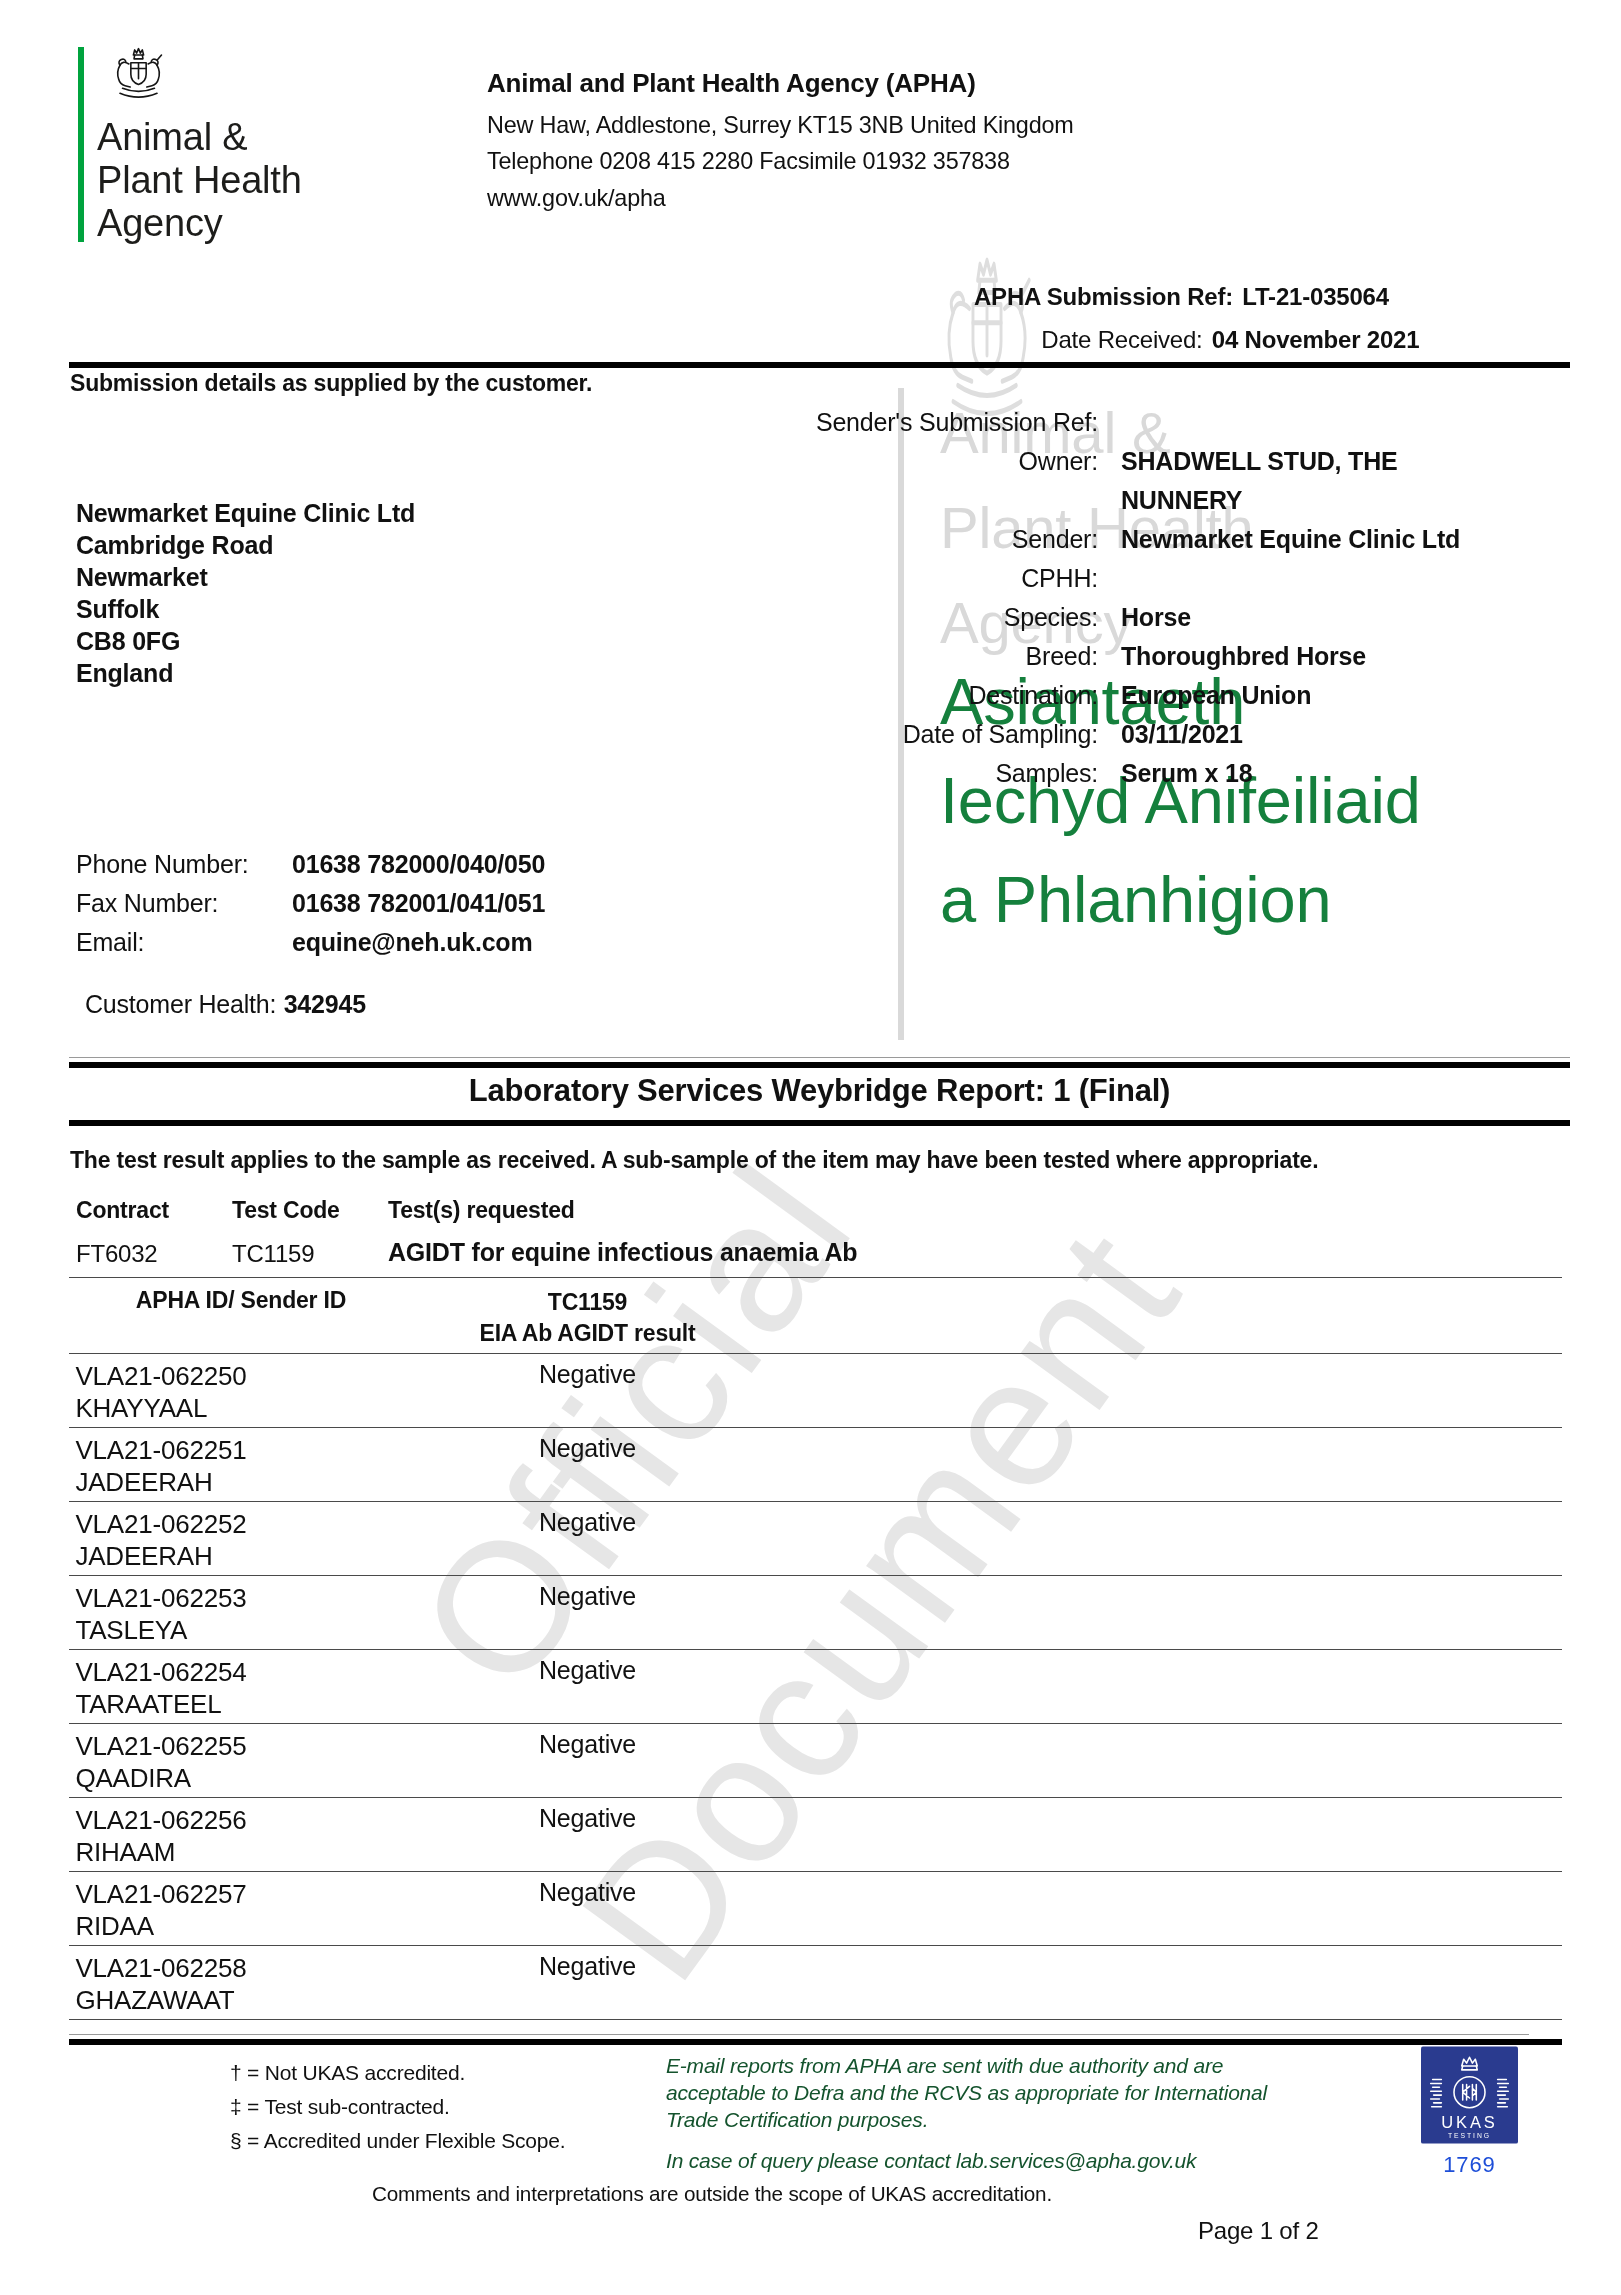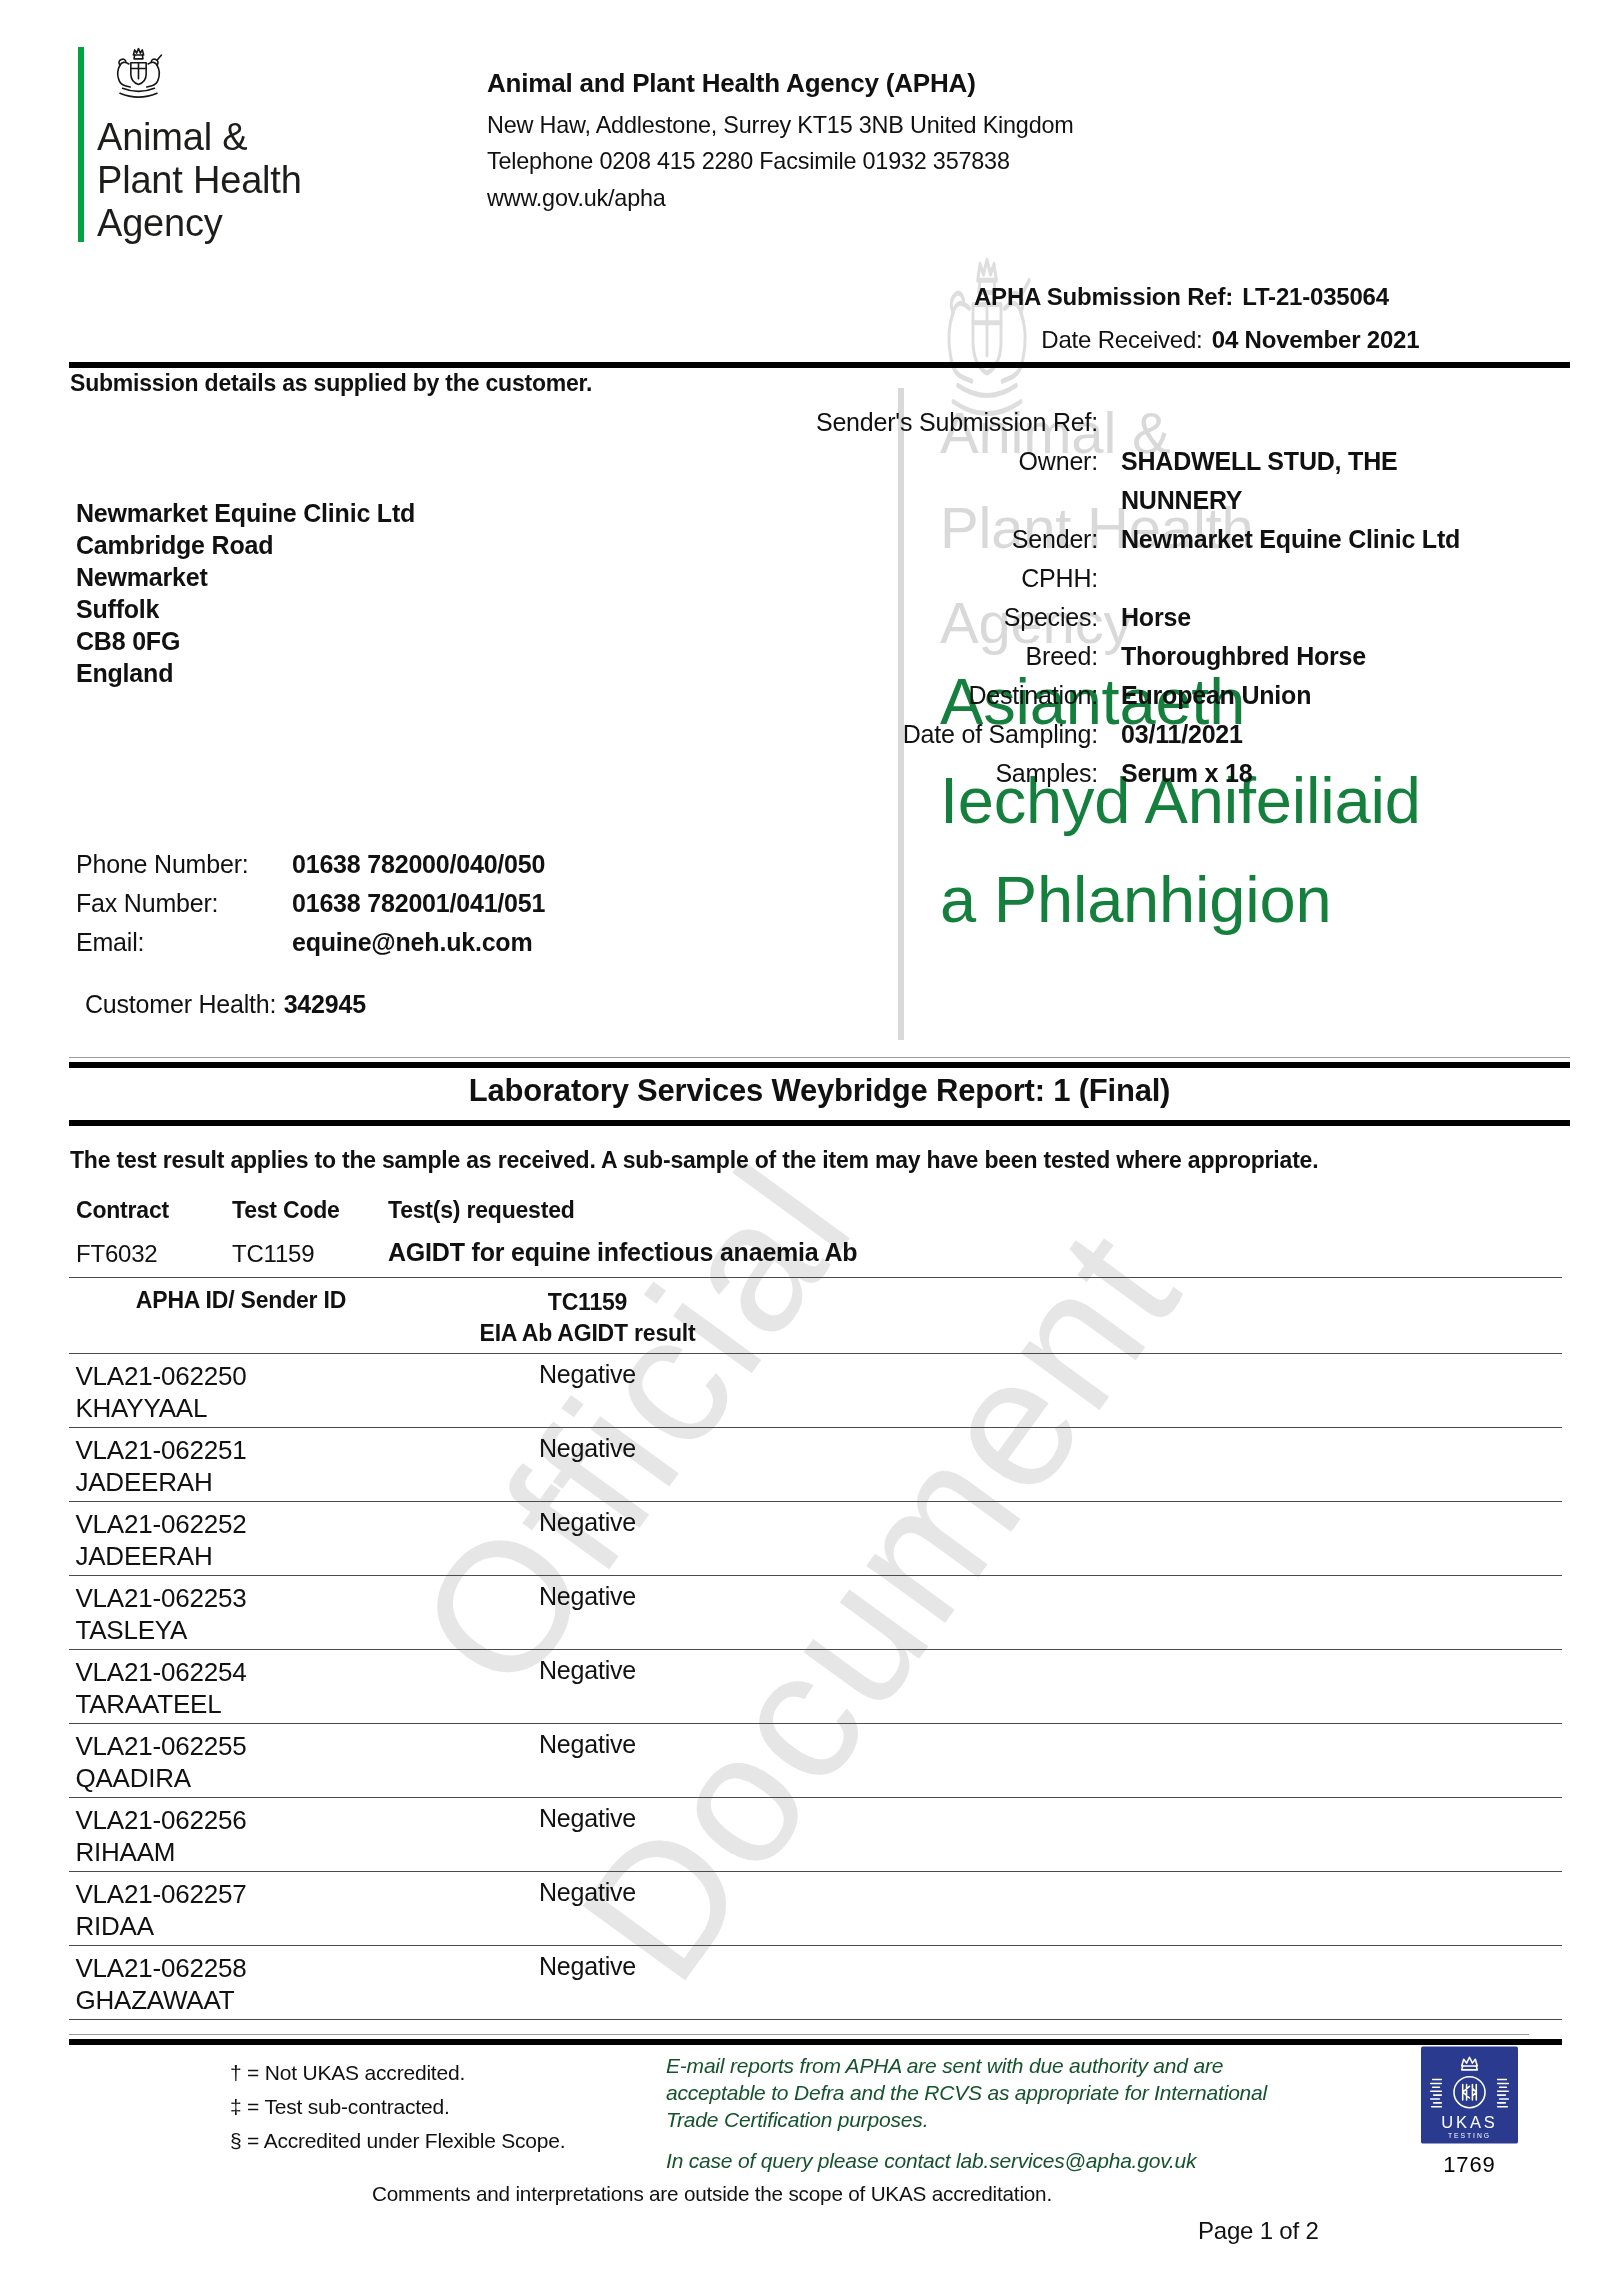--- a/index.html
+++ b/index.html
@@ -75,21 +75,21 @@
   .tres{position:absolute; left:344px; top:6.4px; width:349px; text-align:center; font-size:25px;}
   
   .thin2{left:69px; top:2034px; width:1460px; height:1.4px;}
   .rule4{left:69px; top:2039px; width:1493px; height:6px;}
   .legend{left:230px; top:2056px; font-size:21px; line-height:34px;}
   .graynote{left:666px; top:2052px; width:716px; font-size:21px; line-height:27px;
             font-style:italic; color:#14532d;}
   .graynote .q{margin-top:13.8px;}
   .comments{left:372px; top:2182px; font-size:20.7px;}
   .ukas{left:1421px; top:2046px; width:97px;}
-  .ukas-num{left:1421px; top:2152px; width:97px; text-align:center; font-size:22px; color:#000000; letter-spacing:0.9px;}
+  .ukas-num{left:1421px; top:2152px; width:97px; text-align:center; font-size:22px; color:#1d4ed8; letter-spacing:0.9px;}
   .pagelbl{left:1198px; top:2217px; font-size:24px;}
 </style>
 </head>
 <body>
 
 <div id="page">
 
   <div class="wm wm-crest">
     <svg width="152" height="202" viewBox="0 0 130 100" preserveAspectRatio="none">
       <g fill="none" stroke="currentColor" stroke-width="2.5" stroke-linecap="round" stroke-linejoin="round">

